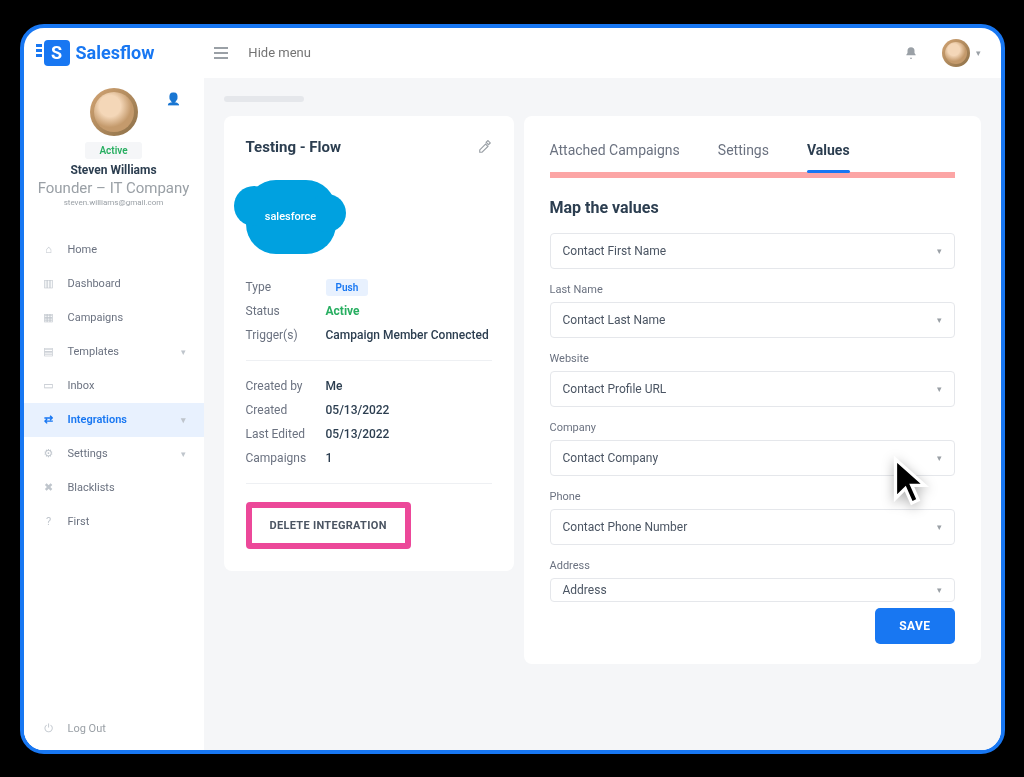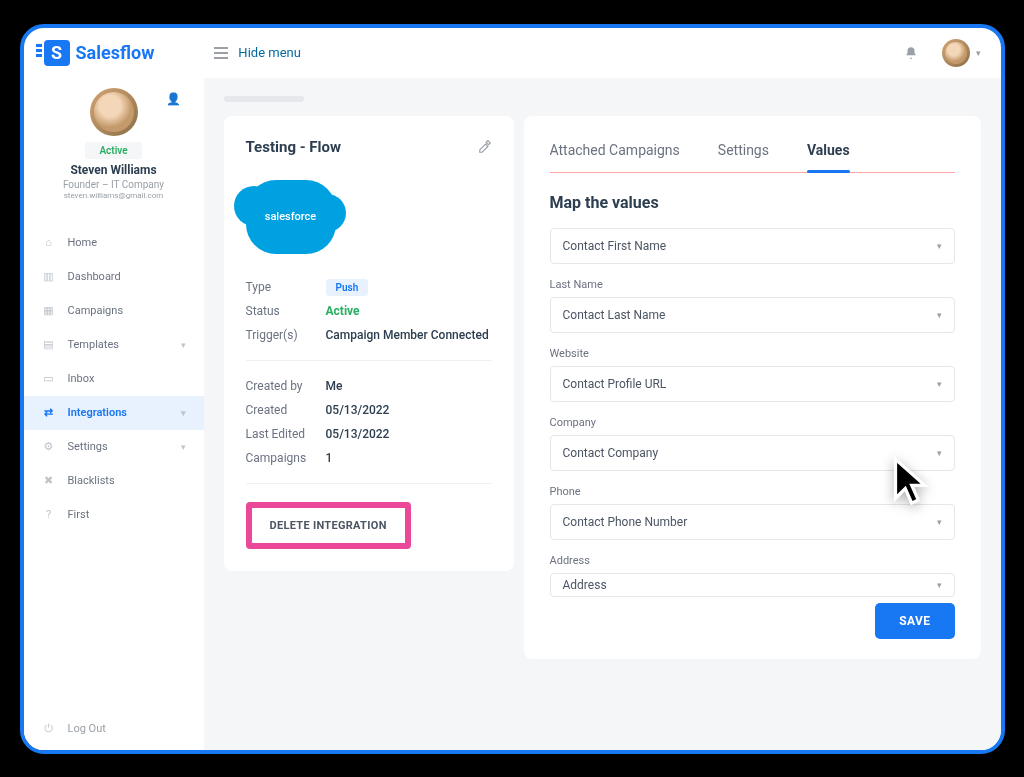--- a/index.html
+++ b/index.html
@@ -2,36 +2,36 @@
 <html><head>
 <meta charset="utf-8">
 <style>
 *{box-sizing:border-box;margin:0;padding:0;font-family:-apple-system,BlinkMacSystemFont,"Segoe UI",Roboto,sans-serif}
 body{background:#000;display:flex;align-items:center;justify-content:center;height:777px;width:1024px;overflow:hidden}
 .app-frame{width:985px;height:730px;background:#fff;border:4px solid #1877f2;border-radius:24px;overflow:hidden;display:flex;flex-direction:column;position:relative}
 .topbar{height:50px;display:flex;align-items:center;padding:0 20px;gap:60px}
 .logo{display:flex;align-items:center;gap:6px;color:#1877f2;font-weight:700;font-size:18px}
 .logo-icon{width:26px;height:26px;background:#1877f2;border-radius:4px;position:relative;display:flex;align-items:center;justify-content:center;color:#fff;font-weight:700}
 .logo-icon::before{content:"";position:absolute;left:-8px;top:4px;width:6px;height:3px;background:#1877f2;box-shadow:0 5px 0 #1877f2,0 10px 0 #1877f2}
-.hide-menu{display:flex;align-items:center;gap:10px;color:#0369a1;font-size:13px;cursor:pointer}
+.hide-menu{display:flex;align-items:center;gap:20px;color:#737373;font-size:13px;cursor:pointer}
 .ham{display:flex;flex-direction:column;gap:3px}
 .ham span{width:14px;height:2px;background:#9aa0a6}
 .top-right{margin-left:auto;display:flex;align-items:center;gap:24px}
 .bell{width:14px;height:14px;color:#9aa0a6}
 .avatar-sm{width:28px;height:28px;border-radius:50%;background:linear-gradient(135deg,#d4a574,#8b6f47);position:relative}
 .avatar-sm::after{content:"";position:absolute;inset:3px;border-radius:50%;background:radial-gradient(circle at 40% 35%,#f4d7b8 30%,#c49a6c 60%)}
 .main{flex:1;display:flex;background:#f5f6f8;overflow:hidden}
 .sidebar{width:180px;background:#fff;display:flex;flex-direction:column;padding-top:10px}
 .profile{display:flex;flex-direction:column;align-items:center;padding:0 10px 18px;position:relative}
 .avatar-lg{width:48px;height:48px;border-radius:50%;background:linear-gradient(135deg,#d4a574,#8b6f47);position:relative;margin-bottom:6px}
 .avatar-lg::after{content:"";position:absolute;inset:4px;border-radius:50%;background:radial-gradient(circle at 40% 35%,#f4d7b8 30%,#c49a6c 60%)}
 .person-icon{position:absolute;right:22px;top:4px;color:#9aa0a6;font-size:12px}
 .badge-active{background:#f5f6f8;color:#27ae60;font-size:10px;padding:3px 14px;border-radius:3px;font-weight:600;margin-bottom:4px}
 .username{font-size:12px;font-weight:700;color:#2c3e50}
-.role{font-size:10px;color:#9aa0a6;margin-top:2px}
+.role{font-size:15px;color:#9aa0a6;margin-top:2px}
 .email{font-size:8px;color:#9aa0a6;margin-top:1px}
 .nav{display:flex;flex-direction:column;margin-top:8px}
 .nav-item{display:flex;align-items:center;gap:12px;padding:10px 18px;font-size:11px;color:#6b7280;cursor:pointer;position:relative}
 .nav-item.active{background:#e8f1fe;color:#1877f2;font-weight:600}
 .nav-ico{width:14px;height:14px;display:flex;align-items:center;justify-content:center;color:#bfc5cc}
 .nav-item.active .nav-ico{color:#1877f2}
 .chev{margin-left:auto;font-size:9px;color:#bfc5cc}
 .logout{margin-top:auto;padding:14px 18px;font-size:11px;color:#9aa0a6;display:flex;align-items:center;gap:12px}
 .content{flex:1;padding:18px 20px;overflow:auto;position:relative}
 .progress-stub{width:80px;height:6px;background:#e5e7eb;border-radius:3px;margin-bottom:14px}
@@ -46,21 +46,21 @@
 .sf-cloud::before{content:"";position:absolute;width:40px;height:40px;background:#00a1e0;border-radius:50%;left:-12px;top:6px}
 .sf-cloud::after{content:"";position:absolute;width:38px;height:38px;background:#00a1e0;border-radius:50%;right:-10px;top:14px}
 .sf-cloud span{position:relative;z-index:1}
 .info-row{display:flex;font-size:12px;margin-bottom:10px}
 .info-label{width:80px;color:#6b7280}
 .info-val{color:#2c3e50;font-weight:500}
 .tag-push{background:#e8f1fe;color:#1877f2;font-size:10px;padding:3px 10px;border-radius:3px;font-weight:600}
 .val-active{color:#27ae60;font-weight:700}
 .hr{height:1px;background:#eef0f3;margin:18px 0}
 .delete-btn{border:6px solid #ec4899;background:#fff;padding:11px 18px;font-size:11px;font-weight:700;color:#4b5563;border-radius:4px;cursor:pointer;letter-spacing:.3px}
-.tabs{display:flex;gap:38px;border-bottom:1px solid #fca5a5;margin-bottom:20px}
+.tabs{display:flex;gap:38px;border-bottom:6px solid #fca5a5;margin-bottom:20px}
 .tab{padding:8px 0 14px;font-size:14px;color:#6b7280;cursor:pointer;position:relative}
 .tab.active{color:#2c3e50;font-weight:700}
 .tab.active::after{content:"";position:absolute;bottom:-1px;left:0;right:0;height:3px;background:#1877f2;border-radius:2px}
 .section-title{font-size:16px;font-weight:700;color:#2c3e50;margin-bottom:16px}
 .field{margin-bottom:14px}
 .field-label{font-size:11px;color:#6b7280;margin-bottom:6px;display:block}
 .select{border:1px solid #e5e7eb;border-radius:4px;padding:10px 12px;font-size:12px;color:#4b5563;display:flex;align-items:center;justify-content:space-between;cursor:pointer;background:#fff}
 .chevd{font-size:9px;color:#9aa0a6}
 .save-row{display:flex;justify-content:flex-end;margin-top:6px}
 .save-btn{background:#1877f2;color:#fff;border:none;padding:11px 24px;font-size:12px;font-weight:700;border-radius:5px;cursor:pointer;letter-spacing:.4px}

